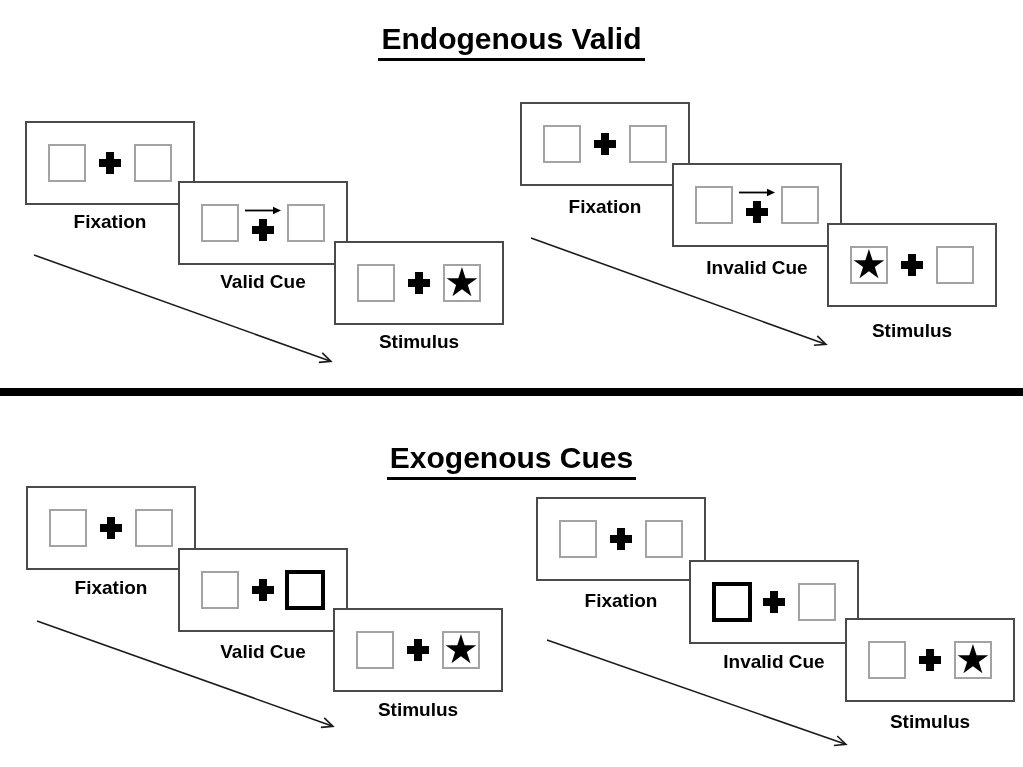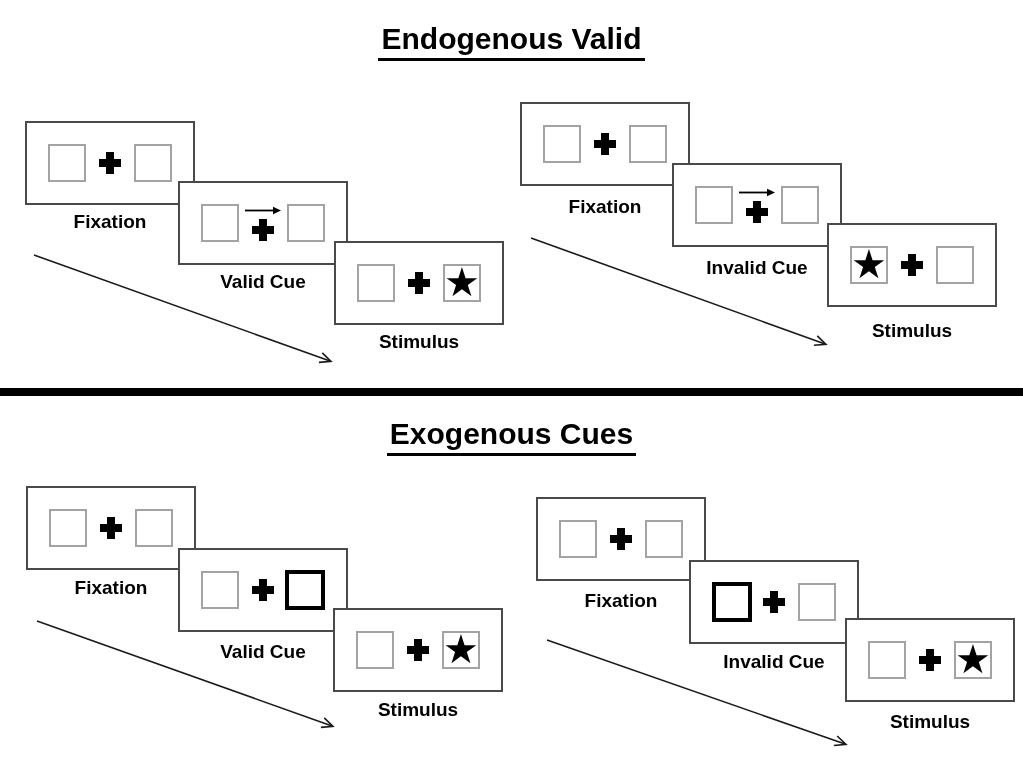--- a/index.html
+++ b/index.html
@@ -139,21 +139,21 @@
 <body>
 
 <div id="stage">
 
   <div class="section-title" style="top:22px;">
     <span class="title-text">Endogenous Valid</span>
   </div>
 
   <div class="divider"></div>
 
-  <div class="section-title" style="top:417px;">
+  <div class="section-title" style="top:441px;">
     <span class="title-text">Exogenous Cues</span>
   </div>
 
   <div class="panel" style="left:25px; top:121px;">
     <div class="sq sq-left"></div>
     <div class="cross centered"></div>
     <div class="sq sq-right"></div>
   </div>
   <div class="panel" style="left:178px; top:181px;">
     <div class="sq sq-left"></div>

